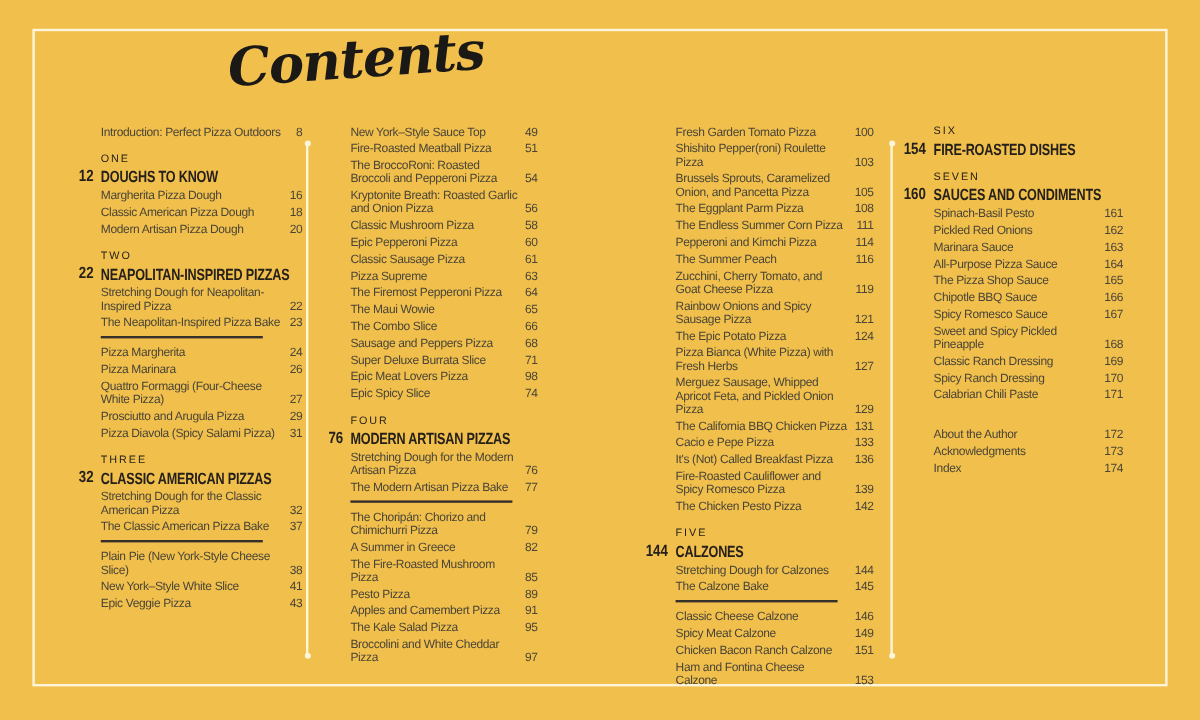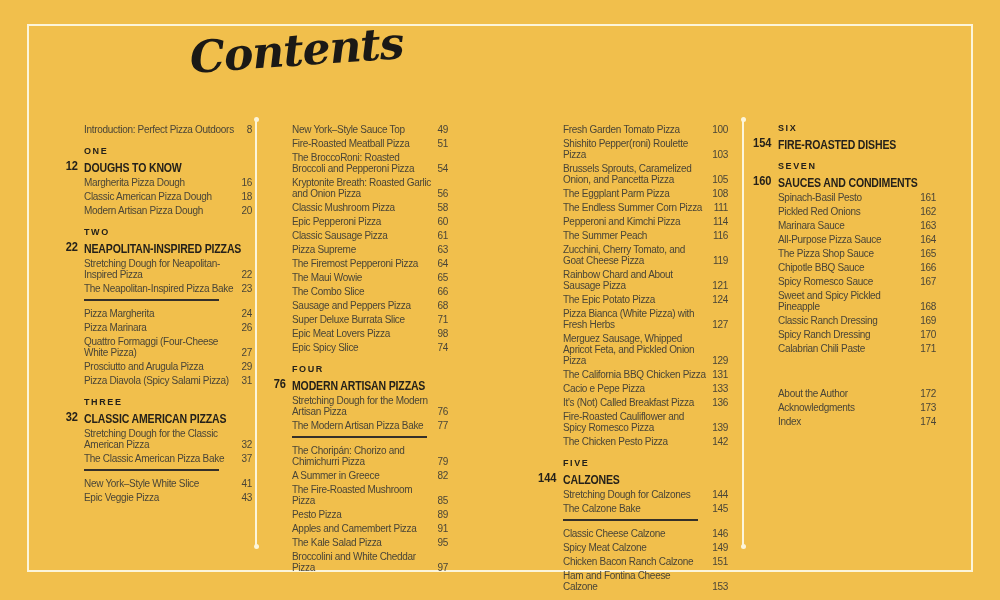--- a/index.html
+++ b/index.html
@@ -27,54 +27,54 @@
   }
   .vline::before, .vline::after {
     content:""; position:absolute; left:-1.5px; width:5px; height:5px;
     border-radius:50%; background:#fcf5da;
   }
   .vline::before { top:-2px; }
   .vline::after { bottom:-2px; }
   .vline-1 { left:255px; }
   .vline-2 { left:742px; }
 
-  .col { position:absolute; top:124px; }
+  .col { position:absolute; top:105px; }
   .col-1 { left:84px;  width:168px; }
   .col-2 { left:292px; width:156px; }
   .col-3 { left:563px; width:165px; }
   .col-4 { left:778px; width:158px; }
 
   .entry {
     display:flex; justify-content:space-between; align-items:flex-end;
     gap:6px; margin-bottom:3px;
     font-size:10px; line-height:11px; letter-spacing:-0.3px; color:#4a4537;
   }
   .entry-label { flex:1 1 auto; }
   .entry-page { flex:0 0 auto; text-align:right; }
 
   .chapter { margin-top:12px; }
   .col .chapter:first-child { margin-top:0; }
   .eyebrow {
-    font-size:9px; font-weight:700; letter-spacing:1.6px;
+    font-size:9px; font-weight:400; letter-spacing:1.6px;
     color:#25211a; line-height:9px; margin-bottom:2px;
   }
   .ch-row { position:relative; height:15px; margin-bottom:4px; }
   .ch-title {
     display:inline-block; font-size:13.5px; font-weight:700; color:#25211a;
     line-height:15px; letter-spacing:-0.2px; white-space:nowrap;
     transform:scaleX(0.78); transform-origin:0 50%;
   }
   .ch-num {
     position:absolute; right:100%; margin-right:6px; bottom:0;
     font-size:13.5px; font-weight:700; color:#25211a; line-height:15px;
     transform:scaleX(0.82); transform-origin:100% 50%; white-space:nowrap;
   }
   .rule { height:2px; background:#35302a; width:135px; margin:5px 0 7px; }
   .group { }
-  .back-matter { margin-top:34px; }
+  .back-matter { margin-top:22px; }
 </style>
 </head>
 <body>
 
 <div class="page">
   <div class="frame"></div>
   <h1 class="book-title">Contents</h1>
   <div class="vline vline-1"></div>
   <div class="vline vline-2"></div>
   <div class="col col-1">
@@ -148,20 +148,24 @@
             <span class="entry-page">32</span>
           </div>
           <div class="entry">
             <span class="entry-label">The Classic American Pizza Bake</span>
             <span class="entry-page">37</span>
           </div>
         </div>
         <div class="rule"></div>
         <div class="group">
           <div class="entry">
+            <span class="entry-label">Plain Pie (New York-Style Cheese Slice)</span>
+            <span class="entry-page">38</span>
+          </div>
+          <div class="entry">
             <span class="entry-label">New York–Style White Slice</span>
             <span class="entry-page">41</span>
           </div>
           <div class="entry">
             <span class="entry-label">Epic Veggie Pizza</span>
             <span class="entry-page">43</span>
           </div>
         </div>
       </section>
     </div>
@@ -302,21 +306,21 @@
         </div>
         <div class="entry">
           <span class="entry-label">The Summer Peach</span>
           <span class="entry-page">116</span>
         </div>
         <div class="entry">
           <span class="entry-label">Zucchini, Cherry Tomato, and Goat Cheese Pizza</span>
           <span class="entry-page">119</span>
         </div>
         <div class="entry">
-          <span class="entry-label">Rainbow Chard and About Sausage Pizza</span>
+          <span class="entry-label">Rainbow Onions and Spicy Sausage Pizza</span>
           <span class="entry-page">121</span>
         </div>
         <div class="entry">
           <span class="entry-label">The Epic Potato Pizza</span>
           <span class="entry-page">124</span>
         </div>
         <div class="entry">
           <span class="entry-label">Pizza Bianca (White Pizza) with Fresh Herbs</span>
           <span class="entry-page">127</span>
         </div>

